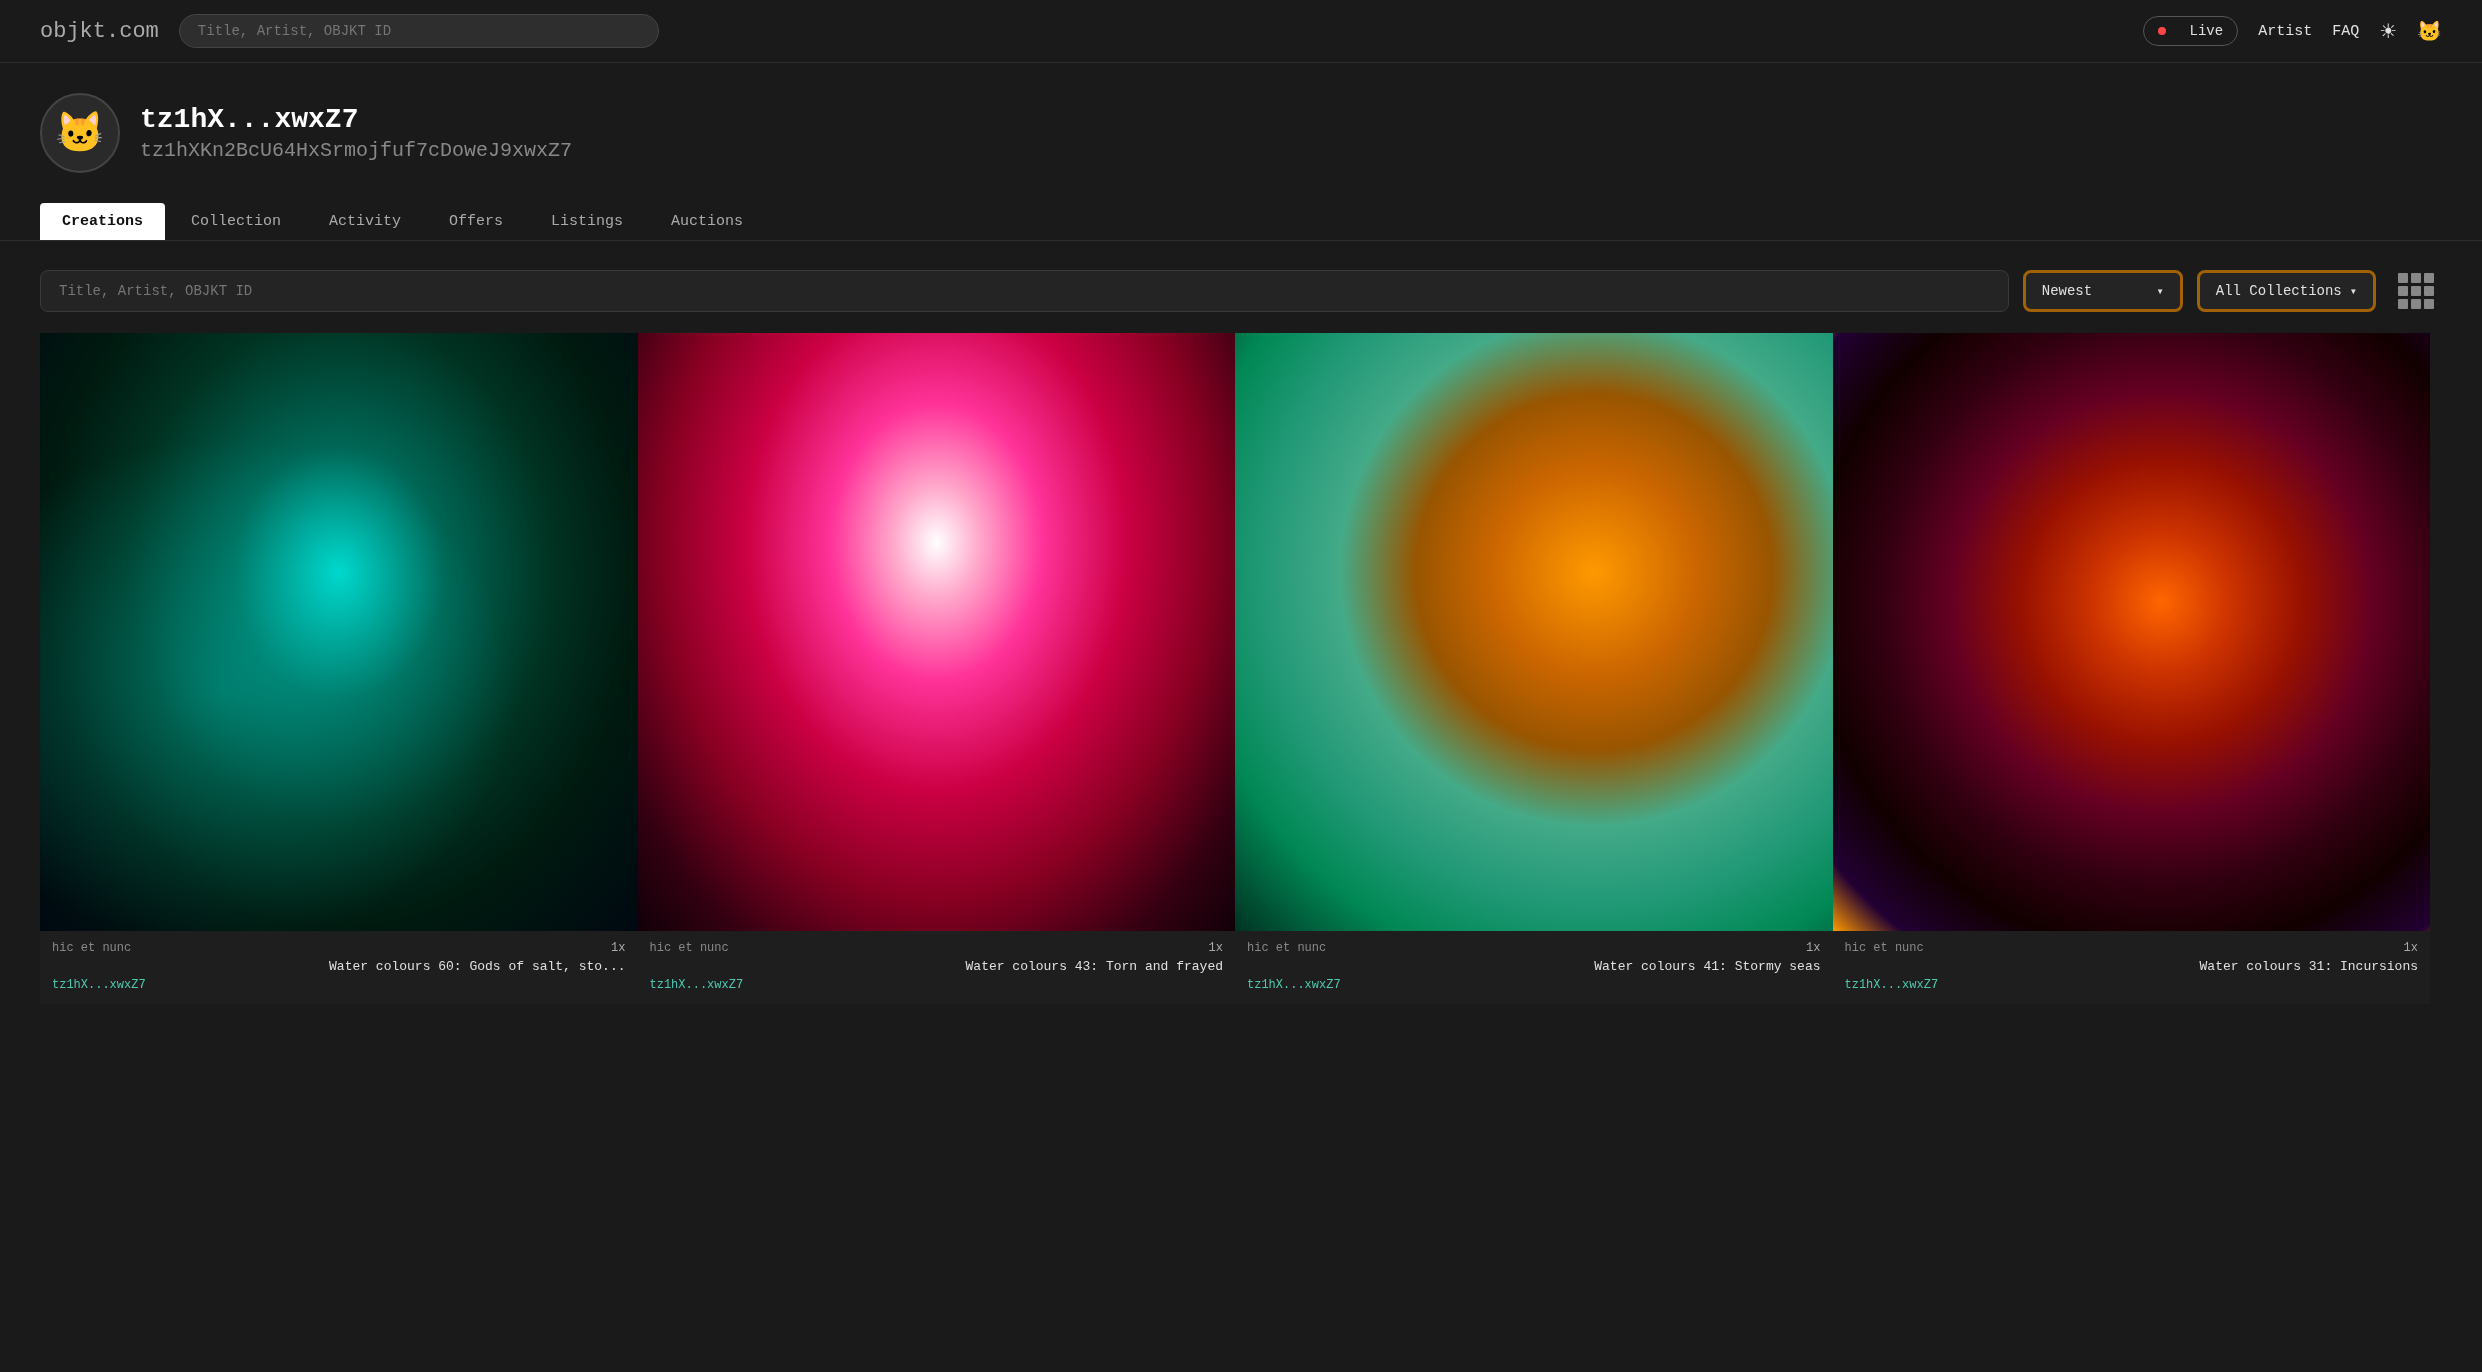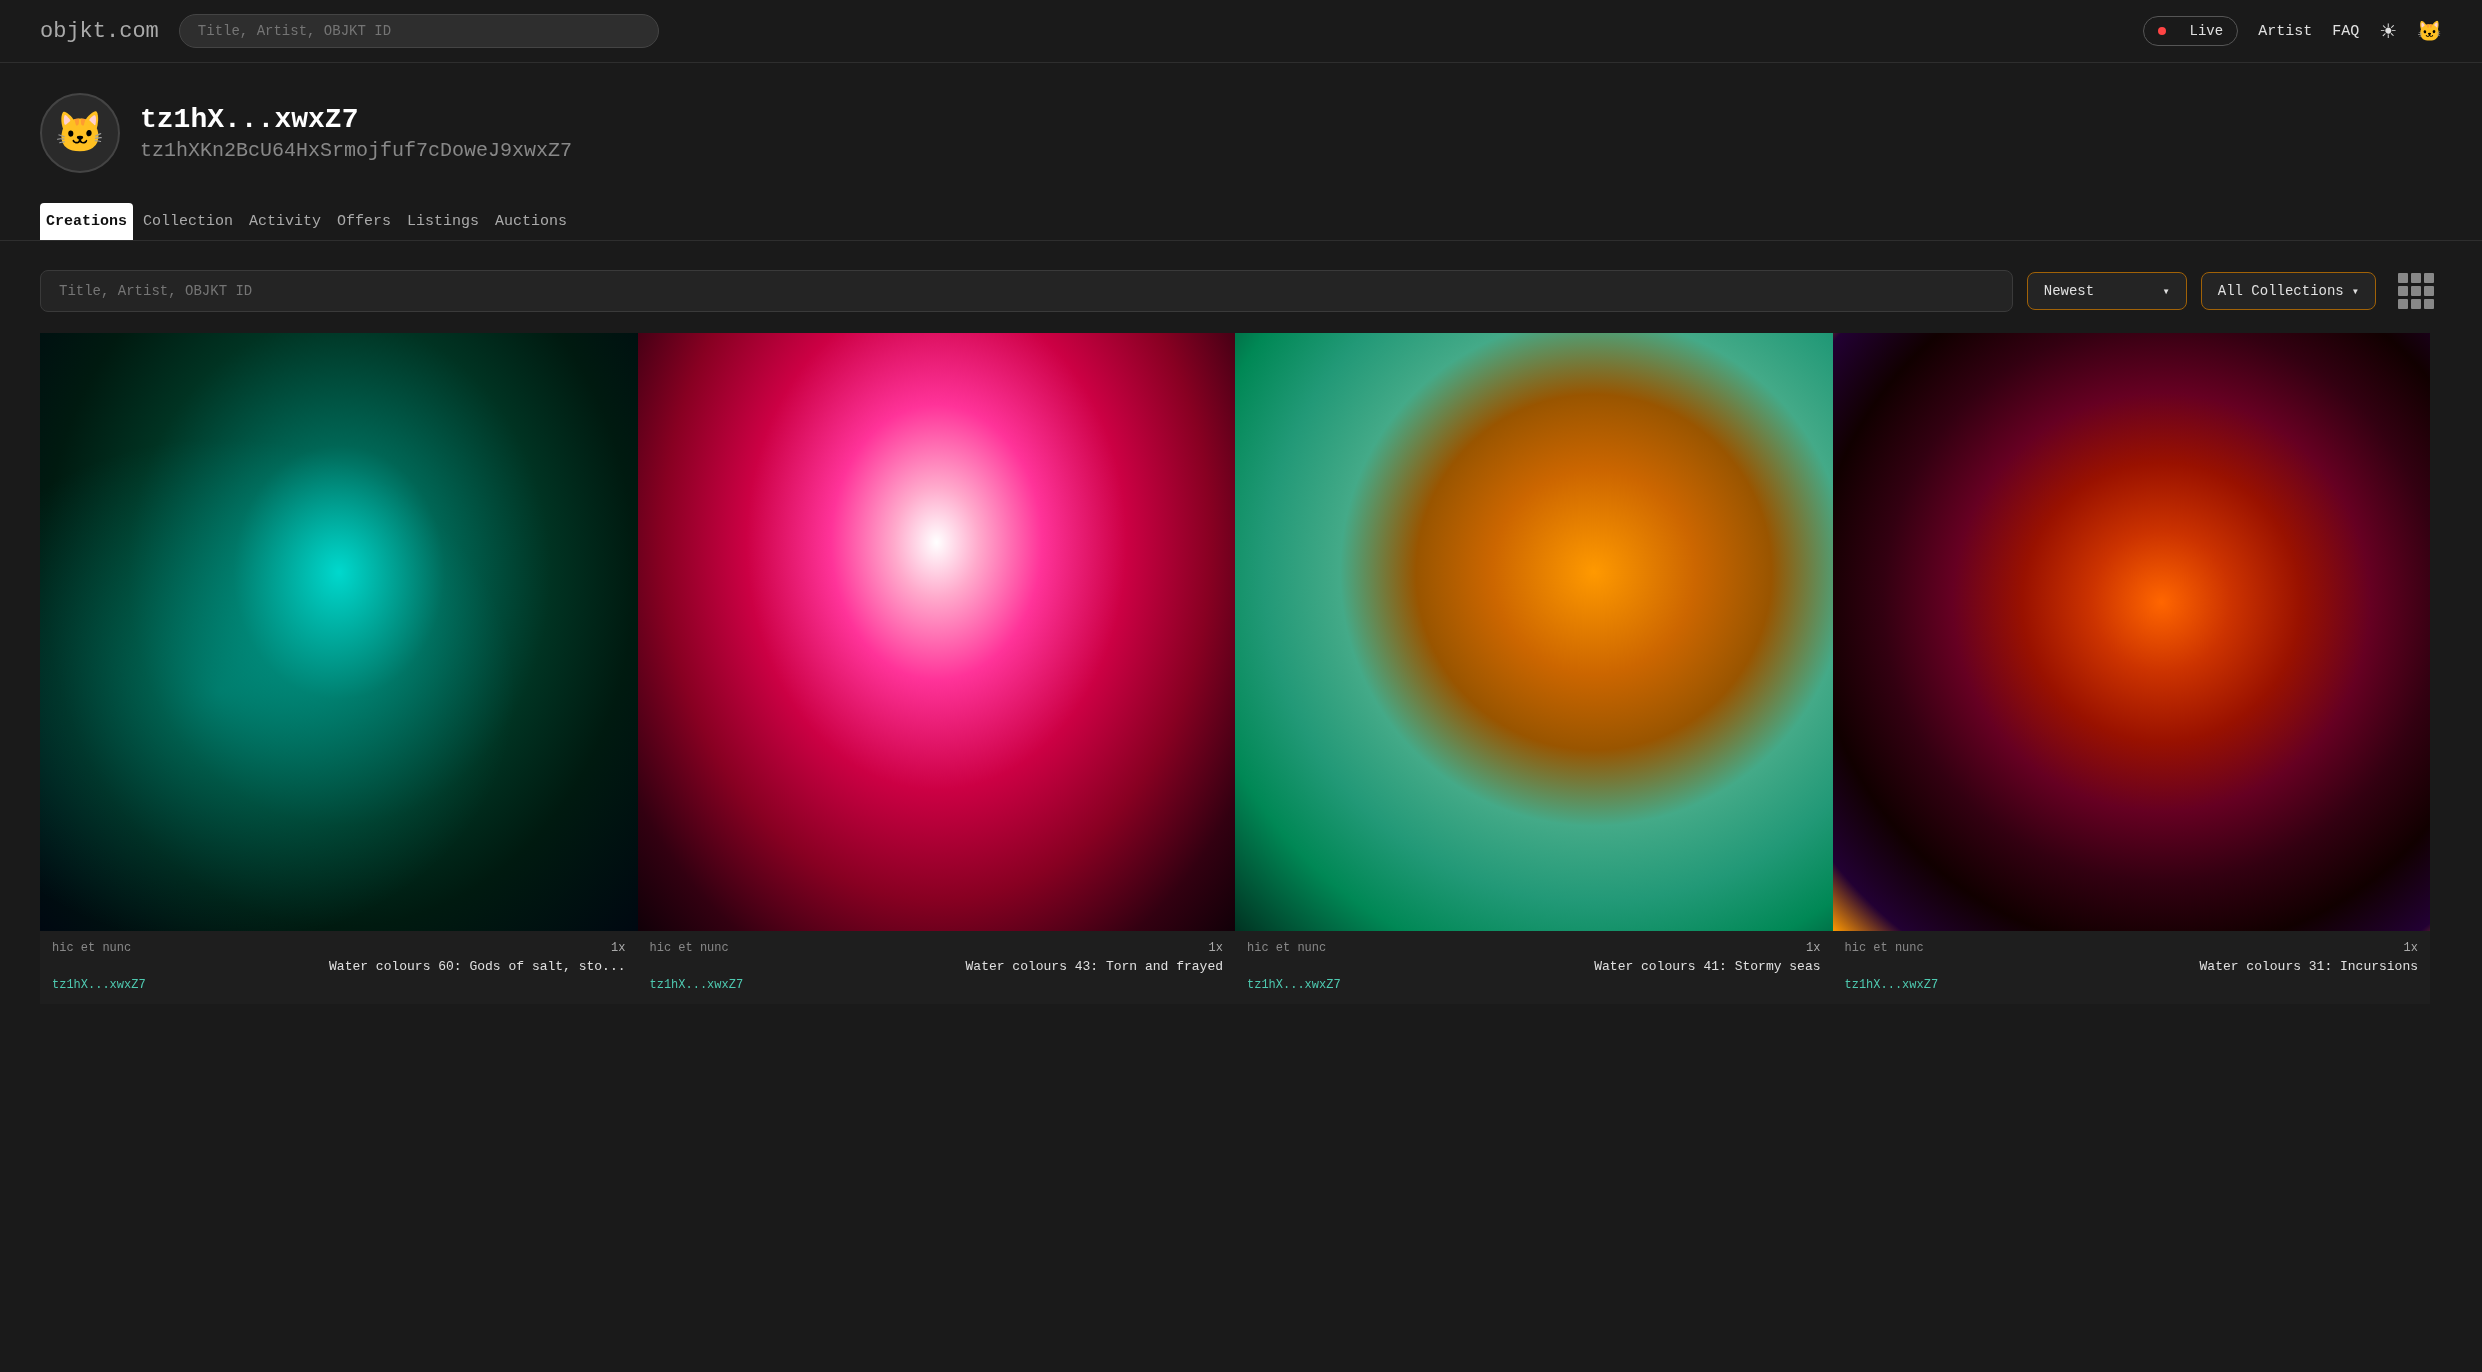--- a/index.html
+++ b/index.html
@@ -117,21 +117,21 @@
     }
 
     
     .tabs {
       display: flex;
       gap: 4px;
       padding: 10px 40px 0 40px;
       border-bottom: 1px solid #2e2e2e;
     }
     .tab {
-      padding: 10px 6px;
+      padding: 10px 22px;
       font-size: 15px;
       font-family: 'Courier New', Courier, monospace;
       cursor: pointer;
       color: #aaa;
       background: transparent;
       border: none;
       border-radius: 4px 4px 0 0;
     }
     .tab.active {
       background: #fff;
@@ -152,21 +152,21 @@
       border: 1px solid #3a3a3a;
       border-radius: 8px;
       padding: 12px 18px;
       color: #888;
       font-size: 14px;
       font-family: 'Courier New', Courier, monospace;
       outline: none;
     }
     .select-dropdown {
       background: #242424;
-      border: 1px solid #a16207;
+      border: 3px solid #a16207;
       border-radius: 8px;
       padding: 10px 16px;
       color: #e0e0e0;
       font-size: 14px;
       font-family: 'Courier New', Courier, monospace;
       cursor: pointer;
       display: flex;
       align-items: center;
       gap: 8px;
       min-width: 160px;

